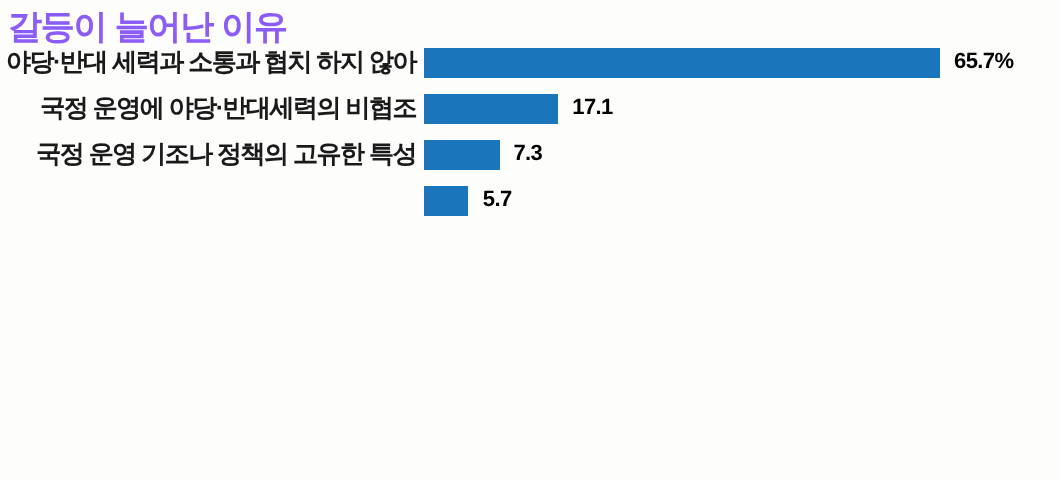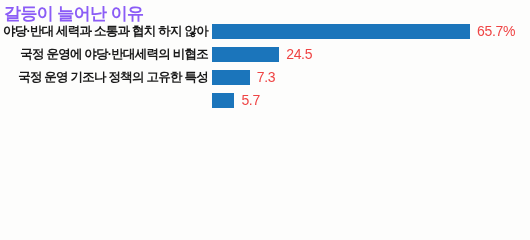--- a/index.html
+++ b/index.html
@@ -67,23 +67,23 @@
   .bar-fill {
     height: 15px;
     background: #1b75bb;
     width: 0;
   }
   .bar-value {
     position: absolute;
     top: 0;
     height: 23px;
     line-height: 21px;
-    font-size: 14px;
-    font-weight: normal;
-    color: #ef4444;
+    font-size: 11px;
+    font-weight: bold;
+    color: #000000;
     letter-spacing: -0.3px;
     white-space: nowrap;
   }
 </style>
 </head>
 <body>
 
 <div id="chart-root" style="background: rgb(253, 253, 252);">
 
   <div id="chart-title">갈등이 늘어난 이유</div>
@@ -96,21 +96,21 @@
         <div class="bar-fill" style="width: 258px; background: rgb(27, 117, 187);"></div>
       </div>
       <div class="bar-value" style="left: 477px;">65.7%</div>
     </div>
 
     <div class="bar-row">
       <div class="row-label">국정 운영에 야당·반대세력의 비협조</div>
       <div class="bar-track">
         <div class="bar-fill" style="width: 67.1507px; background: rgb(27, 117, 187);"></div>
       </div>
-      <div class="bar-value" style="left: 286.151px;">24.5</div>
+      <div class="bar-value" style="left: 286.151px;">17.1</div>
     </div>
 
     <div class="bar-row">
       <div class="row-label">국정 운영 기조나 정책의 고유한 특성</div>
       <div class="bar-track">
         <div class="bar-fill" style="width: 37.6986px; background: rgb(27, 117, 187);"></div>
       </div>
       <div class="bar-value" style="left: 256.699px;">7.3</div>
     </div>
 

